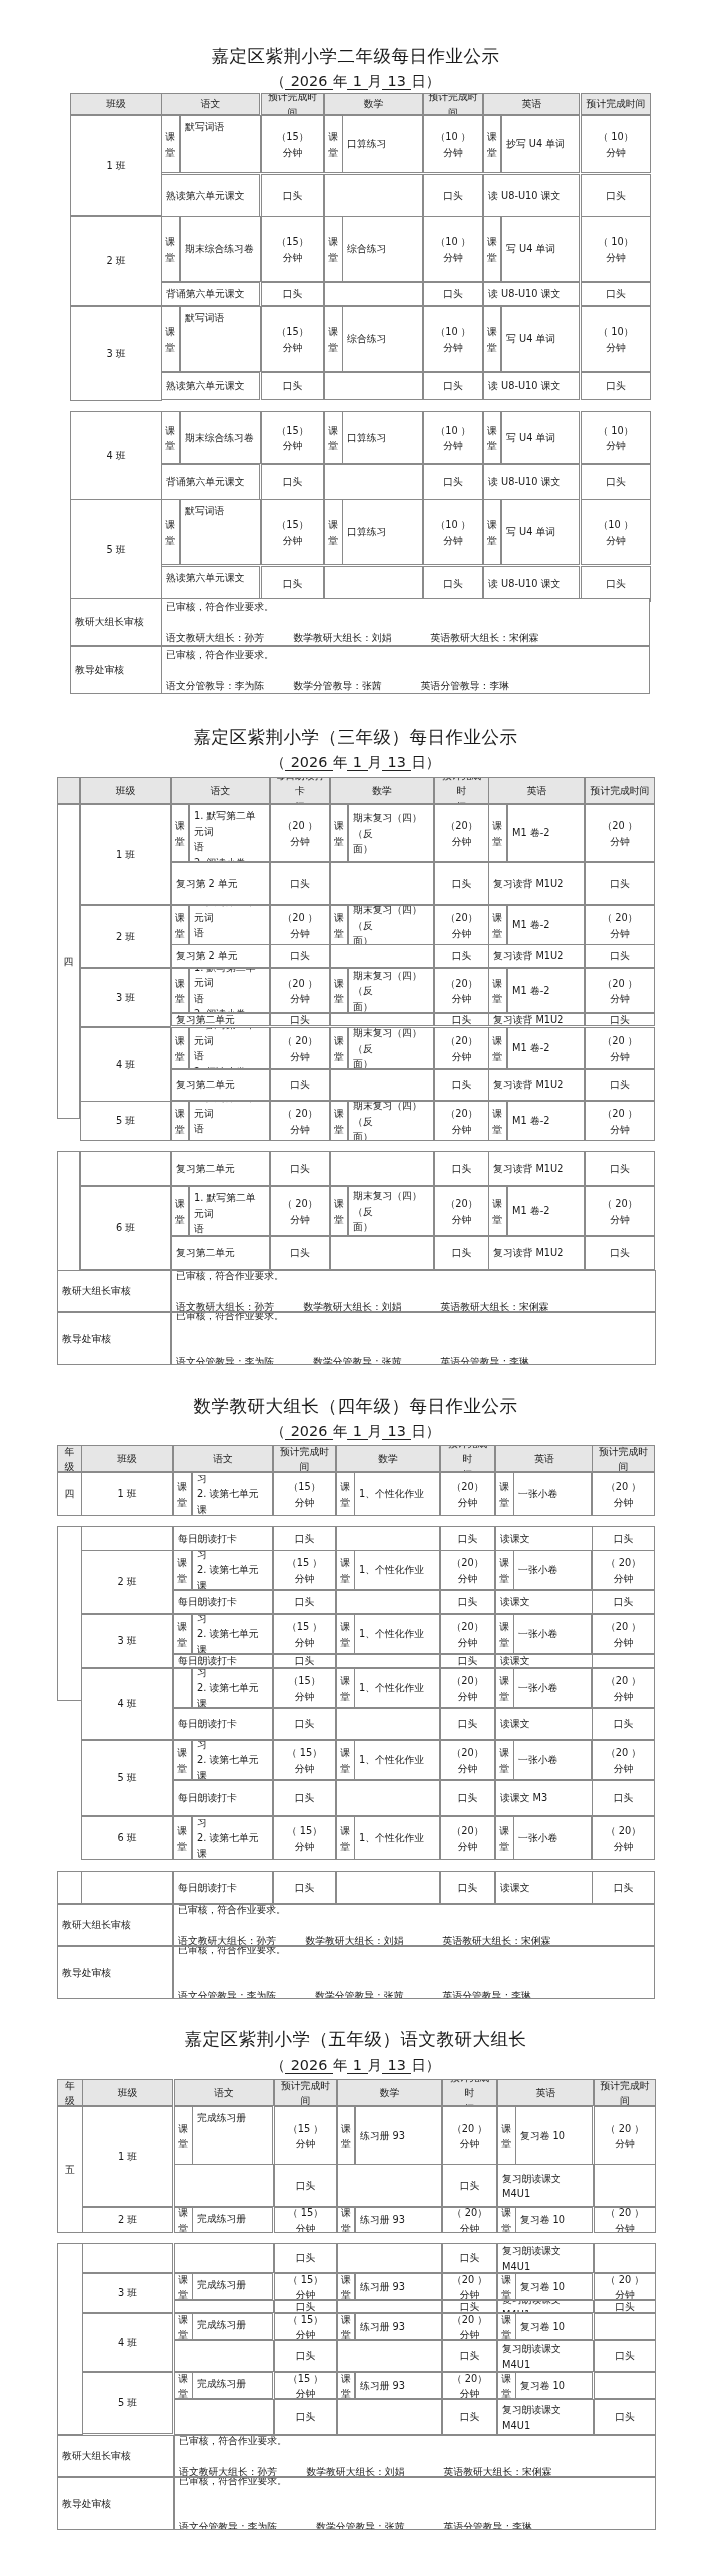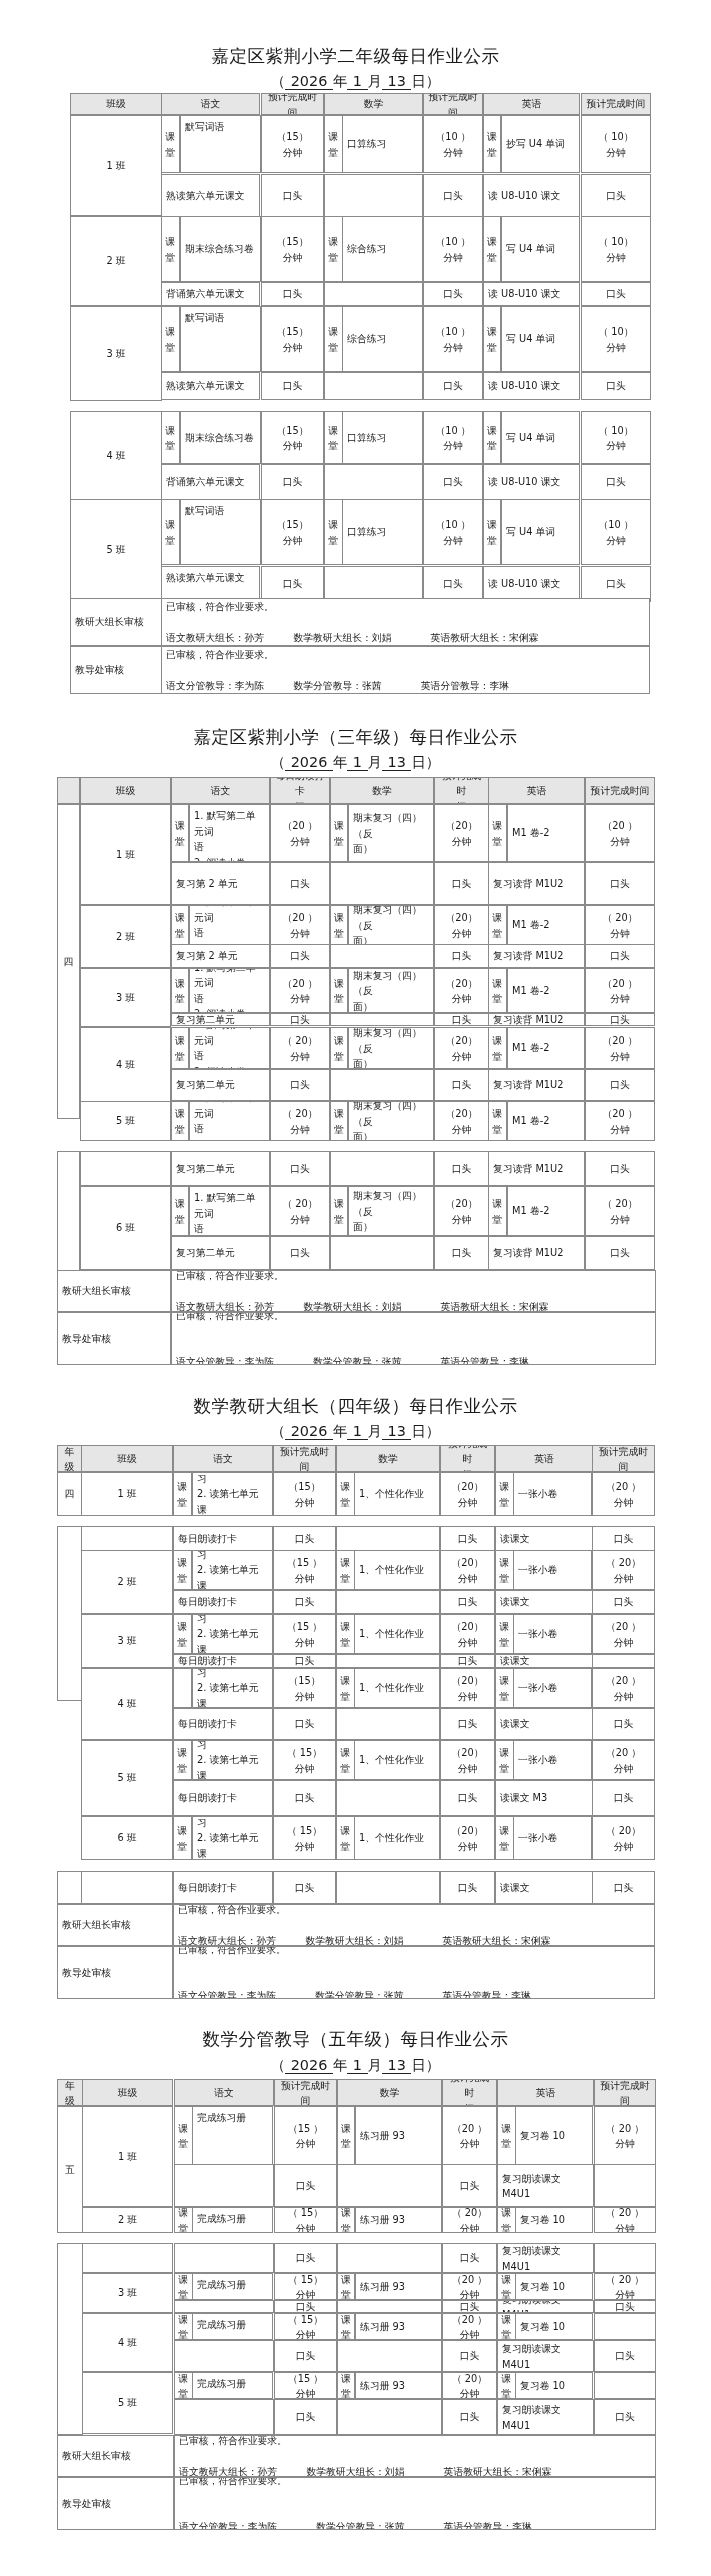--- a/index.html
+++ b/index.html
@@ -1112,21 +1112,21 @@
     </div>
     <div class="cell l" style="left: 57px; top: 1946px; width: 116px; height: 53px;">
       <div class="t">教导处审核</div>
     </div>
     <div class="cell l" style="left: 173px; top: 1946px; width: 482px; height: 53px;">
       <div class="t">已审核，符合作业要求。
 
 
 语文分管教导：李为陈　　　　数学分管教导：张茜　　　　英语分管教导：李琳</div>
     </div>
-    <div class="title" style="top: 2027px;">数学分管教导（五年级）每日作业公示</div>
+    <div class="title" style="top: 2027px;">嘉定区紫荆小学（五年级）语文教研大组长</div>
     <div class="date" style="top: 2056px;"><span>（</span><u> 2026 </u><span>年</span><u> 1 </u><span>月</span><u> 13 </u><span>日</span><span>）</span></div>
     <div class="cell hdr c" style="left: 57px; top: 2079px; width: 26px; height: 27px;">
       <div class="t">年
 级</div>
     </div>
     <div class="cell hdr c" style="left: 82px; top: 2079px; width: 91px; height: 27px;">
       <div class="t">班级</div>
     </div>
     <div class="cell hdr c" style="left: 174px; top: 2079px; width: 100px; height: 27px;">
       <div class="t">语文</div>

